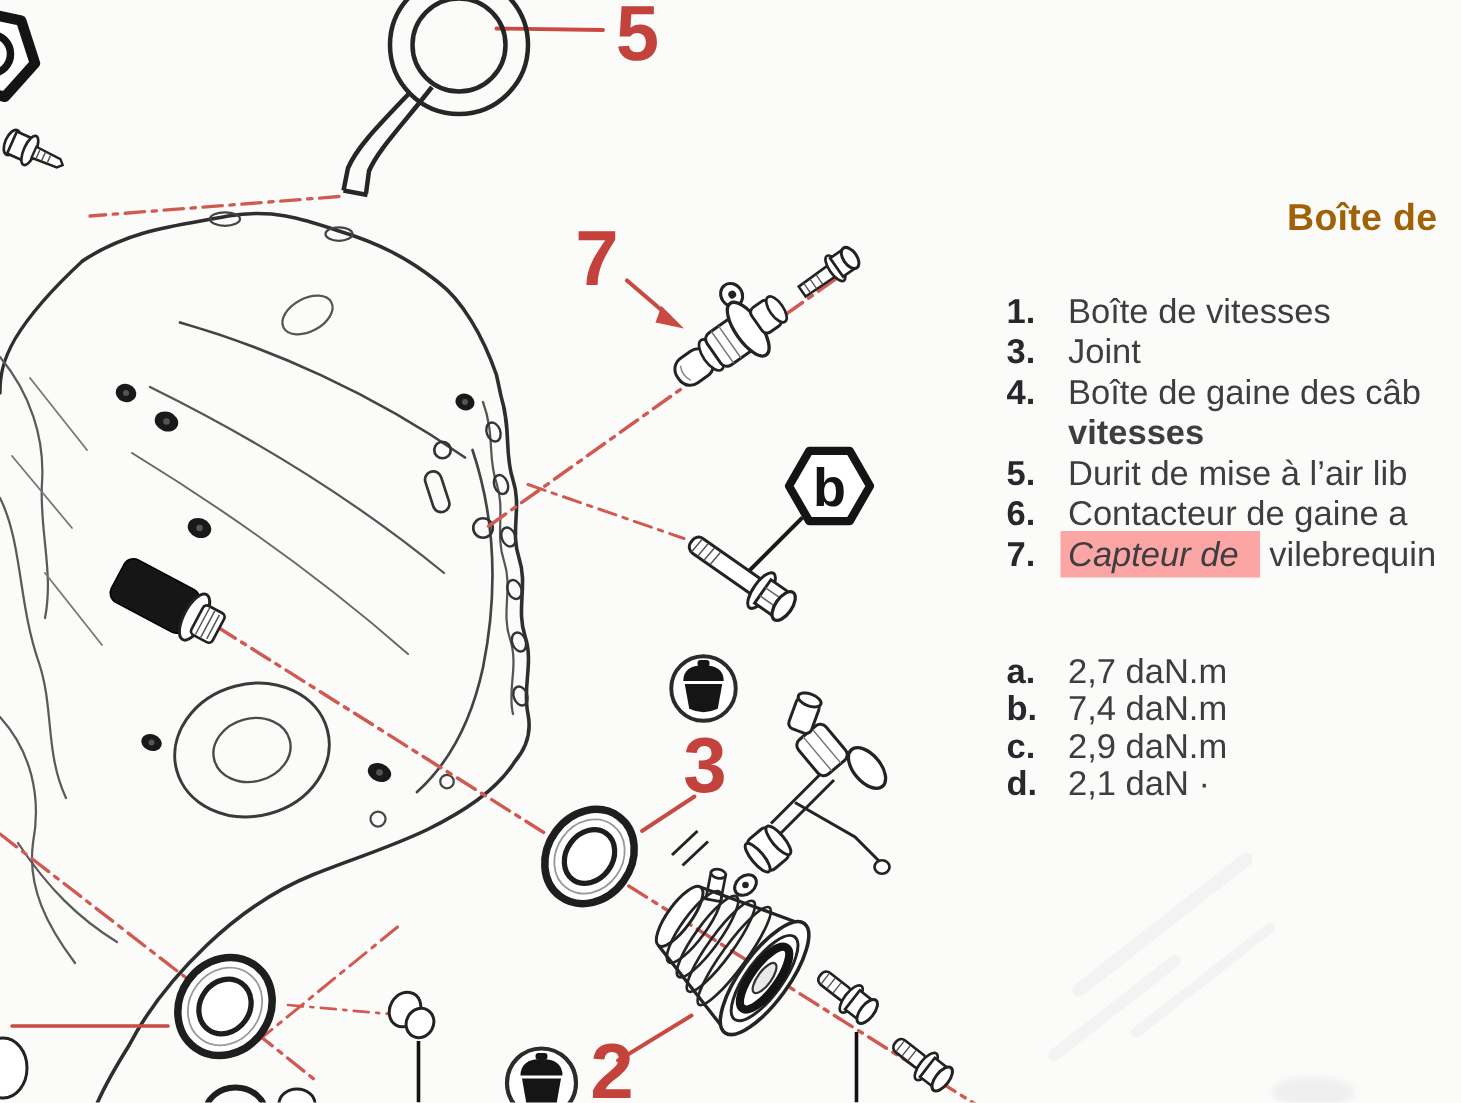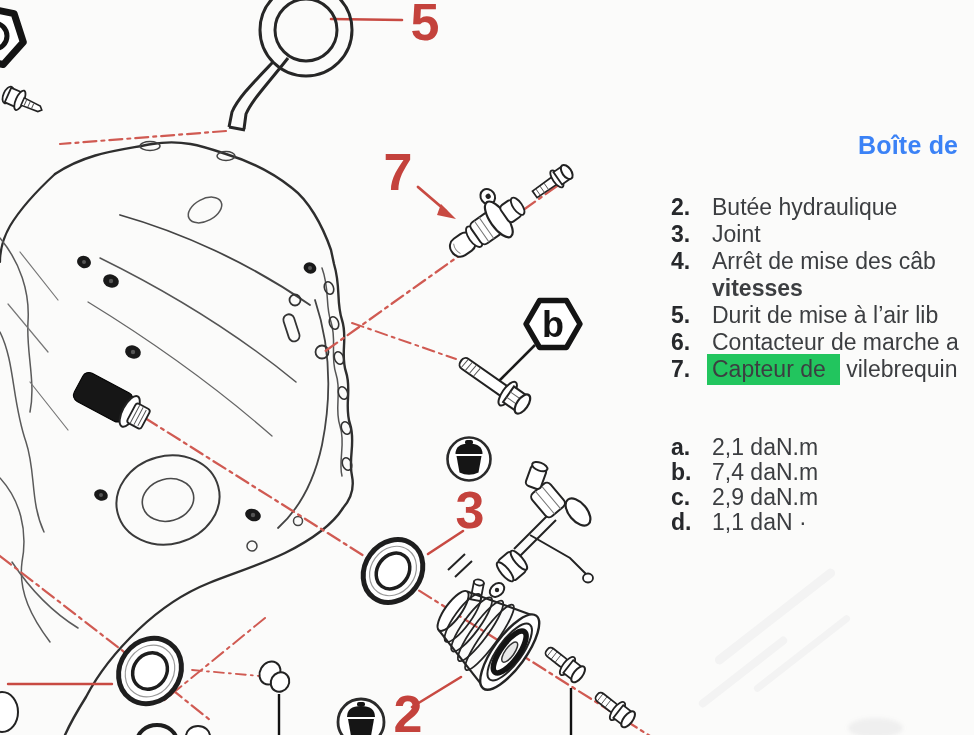--- a/index.html
+++ b/index.html
@@ -7,35 +7,35 @@
     width:974px;height:735px;overflow:hidden;position:relative;
     background:#fbfbfa;
     font-family:"Liberation Sans", sans-serif;
   }
   .stage{position:absolute;inset:0;}
   svg text{font-family:"Liberation Sans", sans-serif;}
 
   
   .doc-title{
     position:absolute;left:858px;top:131px;
-    font-size:25px;font-weight:bold;color:#3b82f6;
+    font-size:25px;font-weight:bold;color:#a16207;
     letter-spacing:.2px;white-space:nowrap;
   }
   .legend{
     position:absolute;left:671px;top:194px;margin:0;padding:0;
     list-style:none;font-size:23px;line-height:27px;
     color:#3c3e41;white-space:nowrap;
   }
   .legend li{padding-left:41px;text-indent:-41px;}
   .legend .num{display:inline-block;width:41px;text-indent:0;
     font-weight:bold;color:#26282b;}
   .legend .wrapline{display:block;text-indent:0;font-weight:bold;}
   .hl{
-    background:#22c55e;
-    padding:2px 14px 3px 5px;margin-left:-5px;
+    background:#fca5a5;
+    padding:2px 14px 3px 5px;margin-left:-5px;font-style:italic;
   }
   .torques{
     position:absolute;left:671px;top:435px;
     font-size:23px;line-height:25px;color:#3c3e41;white-space:nowrap;
   }
   .torques .row{padding-left:41px;text-indent:-41px;}
   .torques .num{display:inline-block;width:41px;text-indent:0;
     font-weight:bold;color:#26282b;}
 
   
@@ -282,52 +282,52 @@
     <text x="398" y="190">7</text>
     <text x="470" y="528">3</text>
     <text x="408" y="732">2</text>
   </g>
 </svg>
 
 <div class="doc-title">Boîte de</div>
 
 <ol class="legend">
   <li>
-    <span class="num">2.</span><span>Butée hydraulique</span>
+    <span class="num">1.</span><span>Boîte de vitesses</span>
   </li>
   <li>
     <span class="num">3.</span><span>Joint</span>
   </li>
   <li>
-    <span class="num">4.</span><span>Arrêt de mise des câb</span>
+    <span class="num">4.</span><span>Boîte de gaine des câb</span>
     <span class="wrapline">vitesses</span>
   </li>
   <li>
     <span class="num">5.</span><span>Durit de mise à l’air lib</span>
   </li>
   <li>
-    <span class="num">6.</span><span>Contacteur de marche a</span>
+    <span class="num">6.</span><span>Contacteur de gaine a</span>
   </li>
   <li>
     <span class="num">7.</span><span class="hl">Capteur de</span><span> vilebrequin</span>
   </li>
 </ol>
 
 <div class="torques">
   <div class="row">
-    <span class="num">a.</span><span>2,1 daN.m</span>
+    <span class="num">a.</span><span>2,7 daN.m</span>
   </div>
   <div class="row">
     <span class="num">b.</span><span>7,4 daN.m</span>
   </div>
   <div class="row">
     <span class="num">c.</span><span>2,9 daN.m</span>
   </div>
   <div class="row">
-    <span class="num">d.</span><span>1,1 daN ·</span>
+    <span class="num">d.</span><span>2,1 daN ·</span>
   </div>
 </div>
 
 <div class="streak" style="left:700px;top:612px;width:150px;height:9px;"></div>
 <div class="streak" style="left:742px;top:650px;width:120px;height:7px;"></div>
 <div class="streak" style="left:688px;top:668px;width:110px;height:8px;"></div>
 <div class="smudge" style="left:848px;top:718px;width:55px;height:20px;"></div>
 
 </div>
 

